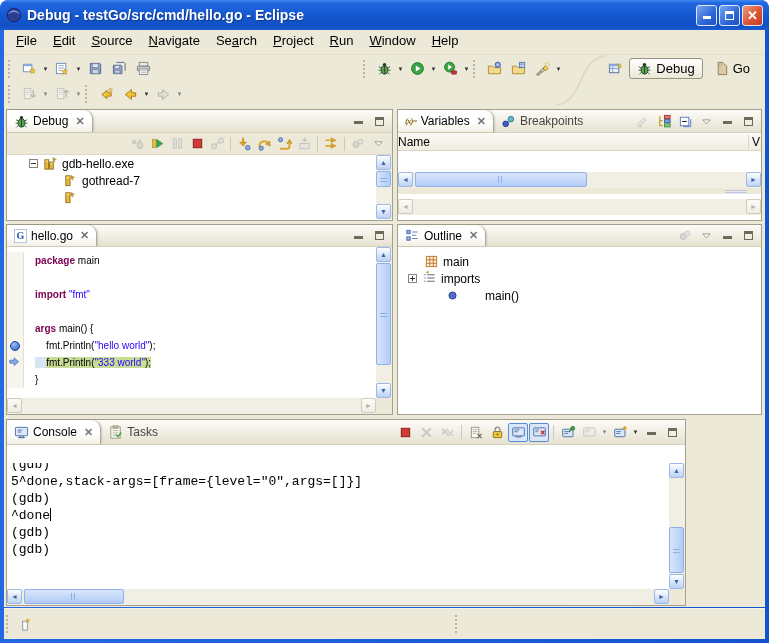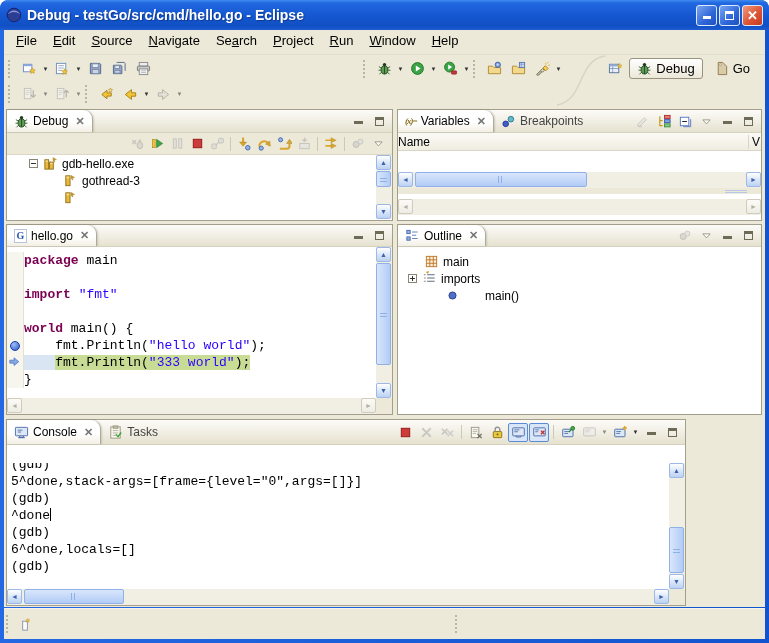--- a/index.html
+++ b/index.html
@@ -53,21 +53,21 @@
 .sbb{position:absolute;width:15px;height:15px;background:linear-gradient(180deg,#FFFFFF,#D8E5F8 55%,#BCD2F4);border:1px solid #9CB8E8;border-radius:2px;color:#3C62AC;font-size:7px;display:flex;align-items:center;justify-content:center;line-height:1}
 .sbb.gray{background:linear-gradient(180deg,#FBFAF6,#EEEDE4);border-color:#CFCCBD;color:#B4B1A2}
 .sbt{position:absolute;background:linear-gradient(90deg,#D9E6FC,#B2CCF6);border:1px solid #90B0E8;border-radius:2px}
 .sbt.h{background:linear-gradient(180deg,#D9E6FC,#B2CCF6)}
 .sbt::after{content:"";position:absolute;left:3px;right:3px;top:50%;margin-top:-3px;height:6px;background:repeating-linear-gradient(0deg,#8FB0E4 0 1px,transparent 1px 3px)}
 .sbt.h::after{left:50%;top:3px;bottom:3px;height:auto;margin:0 0 0 -3px;width:6px;background:repeating-linear-gradient(90deg,#8FB0E4 0 1px,transparent 1px 3px)}
 .corner{position:absolute;width:16px;height:16px;background:#ECE9D8}
 
 .cline{display:flex;height:17px;width:100%}
 .cg{width:17px;flex:none;background:#F6F5EE;border-right:1px solid #E4E1D2;display:flex;align-items:center;justify-content:center}
-.ct{flex:1;white-space:pre;font-family:Liberation Mono, monospace;font-size:13px;line-height:17px;color:#000}
+.ct{flex:1;padding-left:11px;white-space:pre;font-family:Liberation Sans, sans-serif;font-size:10px;line-height:17px;color:#000}
 .kw{color:var(--keyword,#7B0052);font-weight:bold}
 .str{color:var(--string-literal,#2A00FF)}
 .indsel{background:var(--ip-indent-highlight,#D9E5F2)}
 .ipline{background:var(--ip-line-highlight,#C9DC96)}
 .bpdot{width:10px;height:10px;border-radius:50%;background:radial-gradient(circle at 35% 30%,#9CC0F8,#2B57C8);border:1px solid #1E3FA0}
 .ipmark{display:flex}
 
 .conline{white-space:pre;font-family:"Liberation Mono","DejaVu Sans Mono",monospace;font-size:13px;line-height:17px;color:#000;padding-left:4px}
 .caret{display:inline-block;width:1px;height:13px;background:#000;vertical-align:-2px}
 
@@ -403,21 +403,21 @@
           </div>
           <div class="trow" style="padding-left: 40px;">
             <span class="exp-sp"></span>
             <span class="ticon">
               <svg viewBox="0 0 16 16" width="15" height="15">
                 <rect x="3" y="3" width="4.5" height="10.5" fill="#E8B93B" stroke="#92701A"></rect>
                 <rect x="3.8" y="3.8" width="2.9" height="1.8" fill="#F7DC8A"></rect>
                 <path d="M8.5 2.5l4 2.2-2.2.6.4 2.4-2-1.5z" fill="#C89820" stroke="#92701A" stroke-width=".3"></path>
               </svg>
             </span>
-            <span>gothread-3</span>
+            <span>gothread-7</span>
           </div>
           <div class="trow" style="padding-left: 40px;">
             <span class="exp-sp"></span>
             <span class="ticon">
               <svg viewBox="0 0 16 16" width="15" height="15">
                 <rect x="3" y="3" width="4.5" height="10.5" fill="#E8B93B" stroke="#92701A"></rect>
                 <rect x="3.8" y="3.8" width="2.9" height="1.8" fill="#F7DC8A"></rect>
                 <path d="M8.5 2.5l4 2.2-2.2.6.4 2.4-2-1.5z" fill="#C89820" stroke="#92701A" stroke-width=".3"></path>
               </svg>
             </span>
@@ -531,21 +531,21 @@
           <div class="cline">
             <span class="cg"></span>
             <span class="ct"><span class="kw">import</span><span> </span><span class="str">"fmt"</span></span>
           </div>
           <div class="cline">
             <span class="cg"></span>
             <span class="ct"></span>
           </div>
           <div class="cline">
             <span class="cg"></span>
-            <span class="ct"><span class="kw">world</span><span> main() {</span></span>
+            <span class="ct"><span class="kw">args</span><span> main() {</span></span>
           </div>
           <div class="cline">
             <span class="cg">
               <span class="bpdot"></span>
             </span>
             <span class="ct"><span>    fmt.Println(</span><span class="str">"hello world"</span><span>);</span></span>
           </div>
           <div class="cline">
             <span class="cg">
               <span class="ipmark">
@@ -744,21 +744,20 @@
           </span>
       </span>
     </div>
     <div style="position:absolute;left:0;top:43px;right:16px;bottom:16px;background:#FFF;overflow:hidden">
       <div id="console-lines" style="margin-top:-7px">
           <div class="conline">(gdb)</div>
           <div class="conline">5^done,stack-args=[frame={level="0",args=[]}]</div>
           <div class="conline">(gdb)</div>
           <div class="conline">^done<span class="caret"></span></div>
           <div class="conline">(gdb)</div>
-          <div class="conline">6^done,locals=[]</div>
           <div class="conline">(gdb)</div>
         </div>
     </div>
     <div class="sbv" style="right:0;top:43px;bottom:16px;width:16px">
       <span class="sbb" style="top:0;left:0">▲</span>
       <span class="sbt" style="left:0;width:15px;bottom:16px;height:46px"></span>
       <span class="sbb" style="bottom:0;left:0">▼</span>
     </div>
     <div class="sbh" style="left:0;bottom:0;height:16px;right:16px">
       <span class="sbb" style="left:0;top:0">◄</span>

